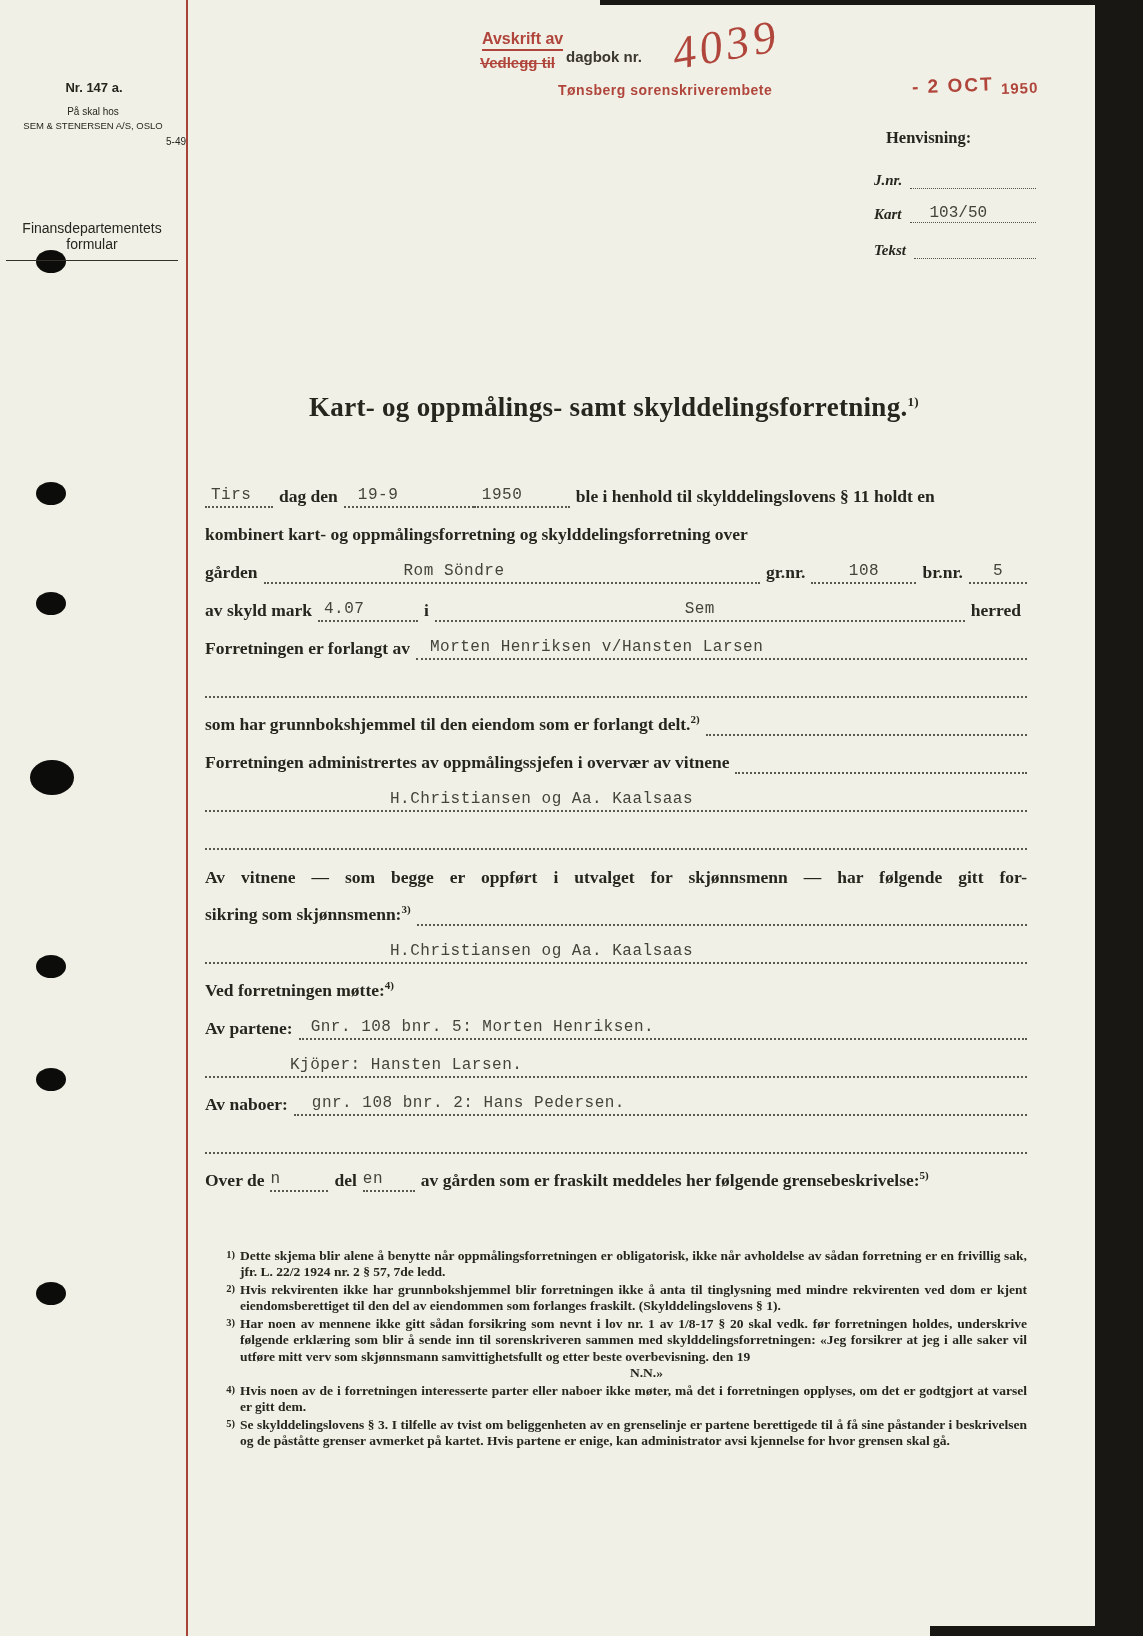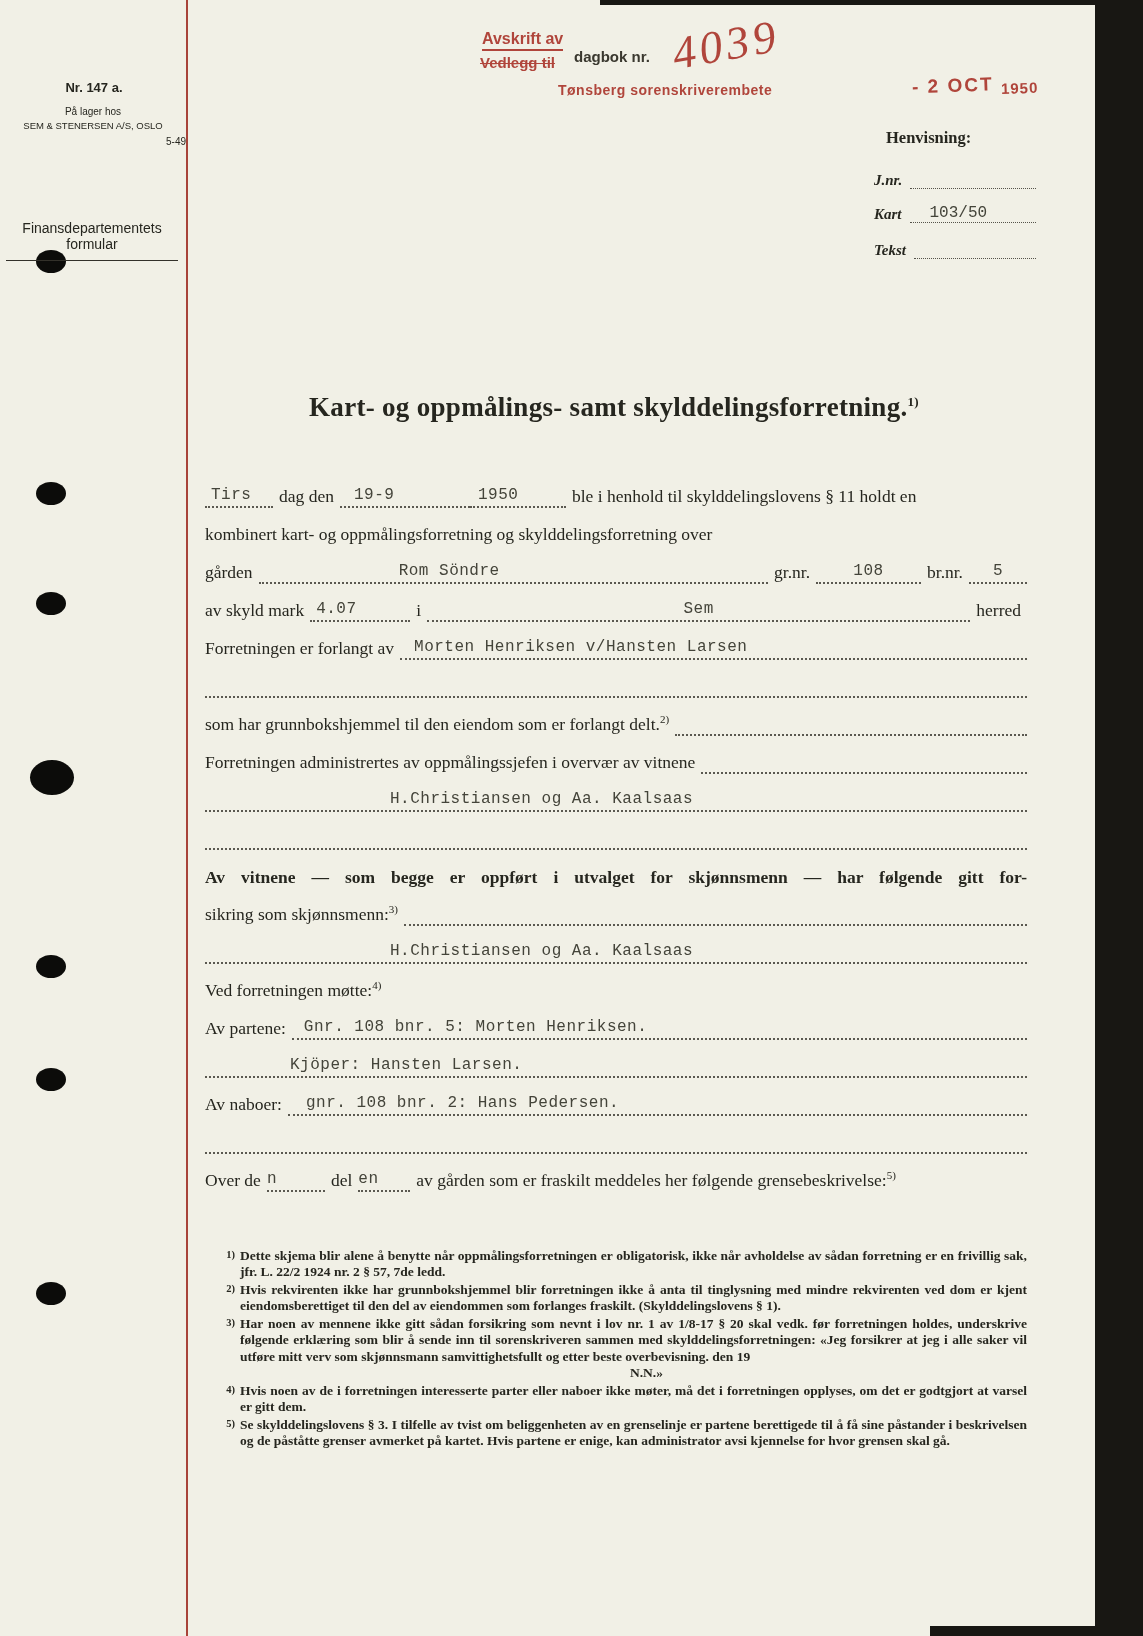--- a/index.html
+++ b/index.html
@@ -19,39 +19,39 @@
   
   .m-nr{position:absolute;left:1px;top:80px;width:186px;text-align:center;font-family:"Liberation Sans",sans-serif;font-weight:700;font-size:13px;}
   .m-s1{position:absolute;left:0;top:106px;width:186px;text-align:center;font-family:"Liberation Sans",sans-serif;font-size:10px;}
   .m-s2{position:absolute;left:0;top:120px;width:186px;text-align:center;font-family:"Liberation Sans",sans-serif;font-size:9.5px;}
   .m-code{position:absolute;left:0;top:136px;width:186px;text-align:right;font-family:"Liberation Sans",sans-serif;font-size:10px;}
   .m-form{position:absolute;left:6px;top:220px;width:172px;text-align:center;font-family:"Liberation Sans",sans-serif;font-size:14px;border-bottom:1.5px solid #33312a;padding-bottom:8px;}
   
   .red{color:#b0453b;}
   .st-avskrift{position:absolute;left:482px;top:30px;font-family:"Liberation Sans",sans-serif;font-weight:700;font-size:16px;border-bottom:2px solid #b0453b;padding-bottom:1px;}
   .st-vedlegg{position:absolute;left:480px;top:54px;font-family:"Liberation Sans",sans-serif;font-weight:700;font-size:15px;text-decoration:line-through;}
-  .st-dagbok{position:absolute;left:566px;top:48px;font-family:"Liberation Sans",sans-serif;font-weight:700;font-size:15px;color:#3a382f;margin-left:8px;}
+  .st-dagbok{position:absolute;left:566px;top:48px;font-family:"Liberation Sans",sans-serif;font-weight:700;font-size:15px;color:#3a382f;}
   .st-nr{position:absolute;left:672px;top:18px;font-style:italic;font-size:46px;transform:rotate(-10deg);letter-spacing:4px;}
   .st-office{position:absolute;left:558px;top:82px;font-family:"Liberation Sans",sans-serif;font-weight:700;font-size:14px;letter-spacing:0.5px;}
   .st-date{position:absolute;left:912px;top:74px;font-family:"Liberation Sans",sans-serif;font-weight:700;font-size:19px;letter-spacing:2px;transform:rotate(-2deg);white-space:nowrap;}
   .st-date .yr{font-size:15px;position:relative;top:4px;letter-spacing:1px;}
   
   .hv-title{position:absolute;left:874px;top:128px;font-weight:700;font-size:16.5px;margin-left:12px;}
   .hv-row{position:absolute;left:828px;width:208px;display:flex;align-items:flex-end;}
   .hv-r1{top:170px}.hv-r2{top:204px}.hv-r3{top:240px}
   .hv-label{font-style:italic;font-weight:700;font-size:15px;padding-right:8px;white-space:nowrap;margin-left:46px;}
   .hv-dots{flex:1;border-bottom:1.5px dotted #55534a;min-height:18px;display:flex;align-items:flex-end;}
   .hv-val{font-family:"Liberation Mono","DejaVu Sans Mono",monospace;font-size:16px;color:#44443a;padding-left:20px;}
   
   .doc-title{position:absolute;left:200px;top:392px;width:828px;text-align:center;font-weight:700;font-size:27px;letter-spacing:0.3px;}
   .doc-title sup{font-size:13px;}
   
   .form{position:absolute;left:205px;top:470px;width:822px;}
   .fline{display:flex;align-items:flex-end;height:38px;box-sizing:border-box;}
-  .pt{font-weight:400;font-size:17.5px;white-space:nowrap;padding:0 6px 1px 0;}
+  .pt{font-weight:700;font-size:17.5px;white-space:nowrap;padding:0 6px 1px 0;}
   .pt.pl{padding-left:6px;}
   .pt sup{font-size:11px;}
   .fill{border-bottom:2px dotted #5a5850;font-family:"Liberation Mono","DejaVu Sans Mono",monospace;font-size:16px;color:#44443a;letter-spacing:0.5px;white-space:nowrap;min-height:22px;box-sizing:border-box;}
   .grow{flex:1;}
   .justify{width:100%;white-space:normal;text-align:justify;text-align-last:justify;font-weight:700;font-size:17.5px;}
   
   .footnotes{position:absolute;left:205px;top:1248px;width:822px;}
   .fn{display:flex;margin-bottom:1px;}
   .fn-num{flex:0 0 30px;text-align:right;padding-right:5px;font-size:10.5px;font-weight:700;position:relative;top:1px;}
   .fn-body{flex:1;font-weight:700;font-size:13.5px;line-height:1.22;text-align:justify;}
@@ -69,21 +69,21 @@
 
   <div class="hole h1"></div>
   <div class="hole h2"></div>
   <div class="hole h3"></div>
   <div class="hole h4"></div>
   <div class="hole h5"></div>
   <div class="hole h6"></div>
   <div class="hole h7"></div>
 
   <div class="m-nr">Nr. 147 a.</div>
-  <div class="m-s1">På lager hos</div>
+  <div class="m-s1">På skal hos</div>
   <div class="m-s2">SEM &amp; STENERSEN A/S, OSLO</div>
   <div class="m-code">5-49</div>
   <div class="m-form">Finansdepartementets formular</div>
 
   <div class="st-avskrift red">Avskrift av</div>
   <div class="st-vedlegg red">Vedlegg til</div>
   <div class="st-dagbok">dagbok nr.</div>
   <div class="st-nr red">4039</div>
   <div class="st-office red">Tønsberg sorenskriverembete</div>
   <div class="st-date red"><span>- 2 OCT</span> <span class="yr">1950</span></div>

